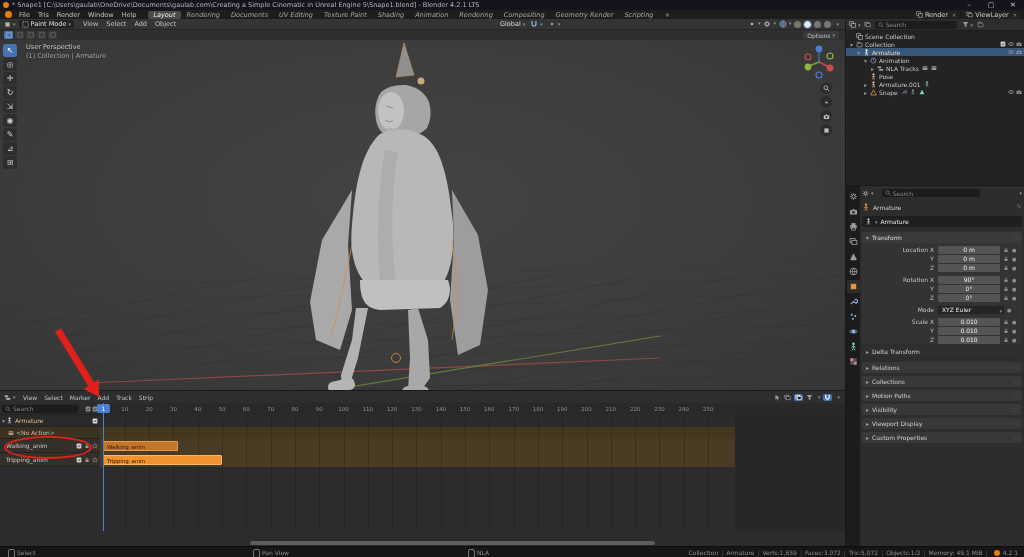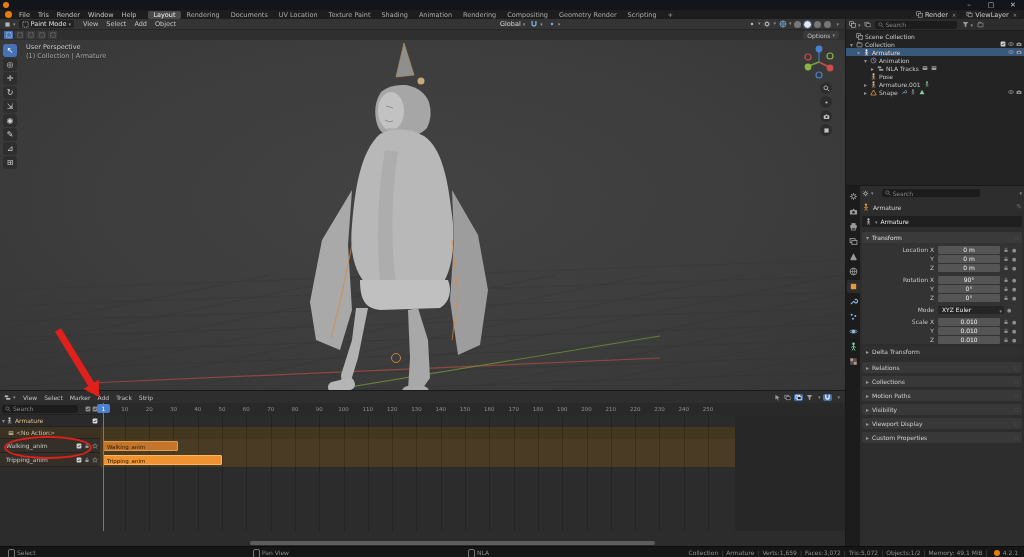--- a/index.html
+++ b/index.html
@@ -8,21 +8,21 @@
        background:#2b2b2b;color:#c0c0c0;-webkit-font-smoothing:antialiased;}
   .abs{position:absolute;}
   .flex{display:flex;align-items:center;}
   
   #titlebar{left:0;top:0;width:1024px;height:10px;background:#14141d;font-size:6.5px;color:#b5b5b5;}
   #titlebar .title{margin-left:6px;white-space:nowrap;}
   .winbtn{width:22px;text-align:center;font-size:7px;color:#c8c8c8;cursor:default;}
   
   #topbar{left:0;top:10px;width:1024px;height:9px;background:#1d1d1d;font-size:6.5px;border-bottom:1px solid #141414;}
   .menu-item{padding:0 4px;color:#c2c2c2;white-space:nowrap;}
-  .ws-tab{padding:0 5px;border-radius:2px;color:#ababab;white-space:nowrap;height:8px;line-height:8px;}
+  .ws-tab{padding:0 5px;border-radius:2px;color:#ababab;white-space:nowrap;height:8px;line-height:8px;font-style:italic;}
   .ws-tab.active{background:#4a4a4a;color:#f0f0f0;}
   
   #viewport{left:0;top:19px;width:845px;height:371px;}
   #vp-header{left:0;top:0;width:845px;height:10px;background:#343434;border-bottom:1px solid #262626;font-size:6.5px;}
   #vp-tools-row{left:0;top:11px;width:845px;height:10px;background:#2f2f2f;border-bottom:1px solid #262626;font-size:6px;}
   #vp-canvas{left:0;top:21px;width:845px;height:350px;
      background:radial-gradient(ellipse at 50% 45%,#434343 0%,#3d3d3d 55%,#363636 100%);overflow:hidden;}
   .ovl{color:#cfcfcf;font-size:6.5px;line-height:9px;white-space:nowrap;text-shadow:0 1px 1px rgba(0,0,0,.4);}
   .toolbtn{width:14px;height:13px;background:#2e2e2eE6;border-radius:3px;margin-bottom:1px;
            display:flex;align-items:center;justify-content:center;color:#cfcfcf;font-size:8px;}
@@ -63,41 +63,42 @@
   #red-ellipse{left:4px;top:436px;width:84px;height:19px;border:2.5px solid #e0201a;border-radius:50%;z-index:60;}
   #anno-svg{left:0;top:0;width:1024px;height:557px;z-index:60;pointer-events:none;}
 </style>
 </head>
 <body>
 
 <div id="app">
 
   <div id="titlebar" class="abs flex">
     <span class="abs" style="left:3px;top:2px;width:6px;height:6px;border-radius:50%;background:#e87d0d;"></span>
+    <span class="title" style="margin-left:12px;">* Snape1 [C:\Users\gaulab\OneDrive\Documents\gaulab.com\Creating a Simple Cinematic in Unreal Engine 5\Snape1.blend] - Blender 4.2.1 LTS</span>
     <div class="flex" style="margin-left:auto;">
       <span class="winbtn">–</span>
       <span class="winbtn">▢</span>
       <span class="winbtn">✕</span>
     </div>
   </div>
 
   <div id="topbar" class="abs flex">
     <span style="width:7px;height:7px;border-radius:50%;background:#e87d0d;margin:0 3px 0 5px;"></span>
     <span id="tb-menus" class="flex">
         <span class="menu-item">File</span>
         <span class="menu-item">Tris</span>
         <span class="menu-item">Render</span>
         <span class="menu-item">Window</span>
         <span class="menu-item">Help</span>
       </span>
     <span id="tb-workspaces" class="flex" style="margin-left:8px;gap:1px;">
         <span class="ws-tab active">Layout</span>
         <span class="ws-tab">Rendering</span>
         <span class="ws-tab">Documents</span>
-        <span class="ws-tab">UV Location</span>
+        <span class="ws-tab">UV Editing</span>
         <span class="ws-tab">Texture Paint</span>
         <span class="ws-tab">Shading</span>
         <span class="ws-tab">Animation</span>
         <span class="ws-tab">Rendering</span>
         <span class="ws-tab">Compositing</span>
         <span class="ws-tab">Geometry Render</span>
         <span class="ws-tab">Scripting</span>
         <span class="ws-tab">+</span>
       </span>
     <div class="flex" style="margin-left:auto;margin-right:4px;gap:4px;">

